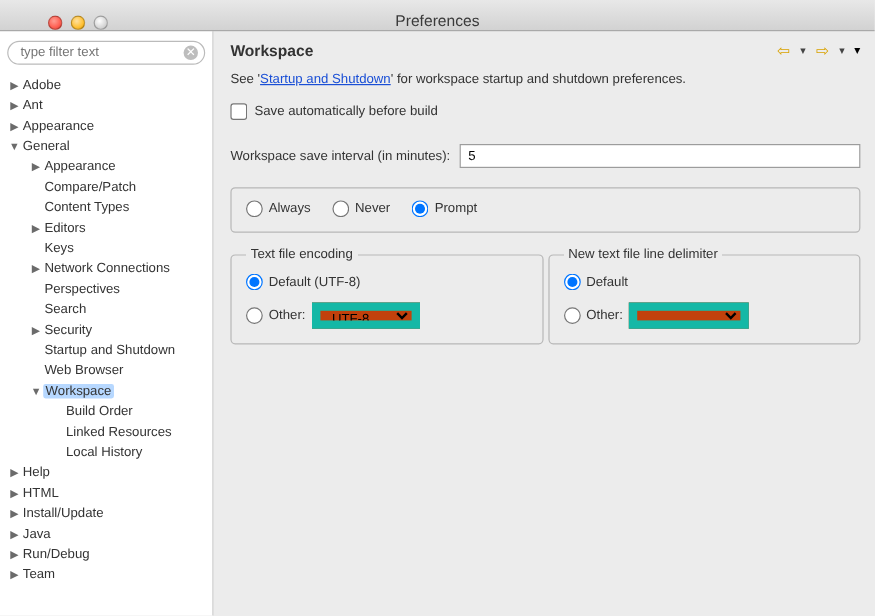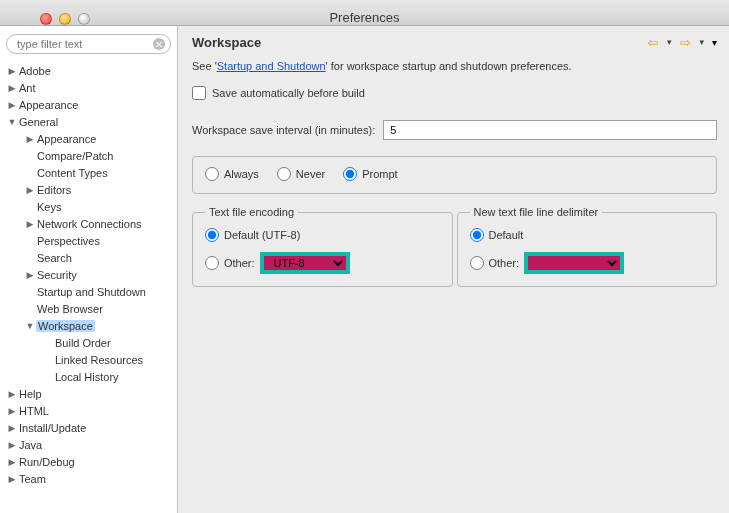--- a/index.html
+++ b/index.html
@@ -112,21 +112,21 @@
     background: #ececec;
   }
   legend, .fs-title { font-size: 11px; color:#333; padding: 0 4px; }
   .radio-row { display:flex; gap:18px; align-items:flex-start; }
   .radio-item { display:flex; align-items:center; gap:5px; }
   input[type=radio] { width:14px; height:14px; }
   .two-col { display:flex; gap:4px; }
   .two-col fieldset { flex:1; }
   .enc-col { display:flex; flex-direction:column; gap:10px; }
   .combo {
-    height: 22px; border:4px solid #14b8a6; background:#be185d;
+    height: 22px; border:7px solid #14b8a6; background:#c2410c;
     font-size:11px; padding:0 6px; min-width: 90px;
   }
   .combo.small { min-width: 100px; }
 </style>
 </head>
 <body>
 
 <div class="titlebar">
   <div class="traffic-lights">
     <div class="tl close"></div>

